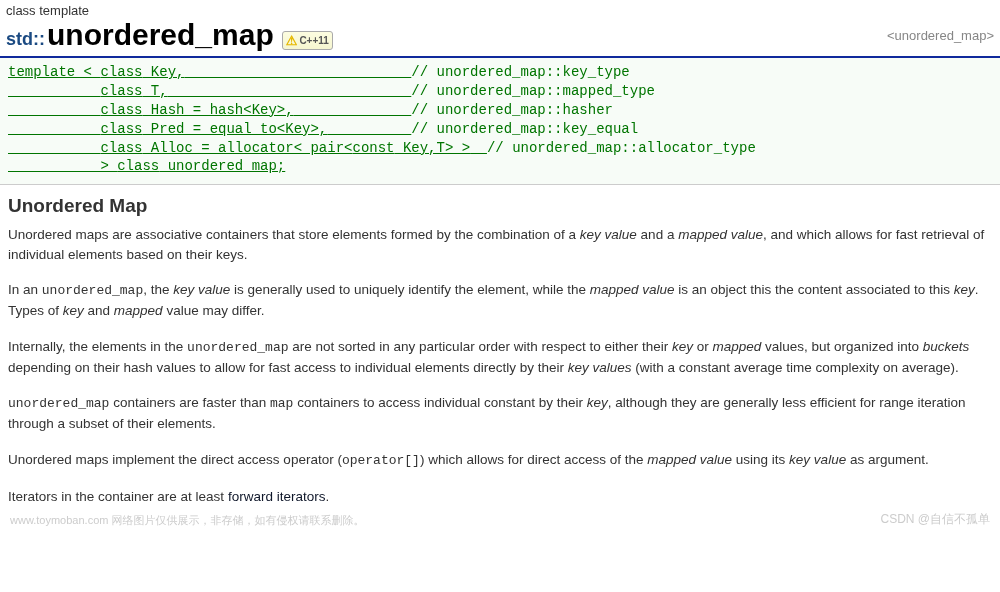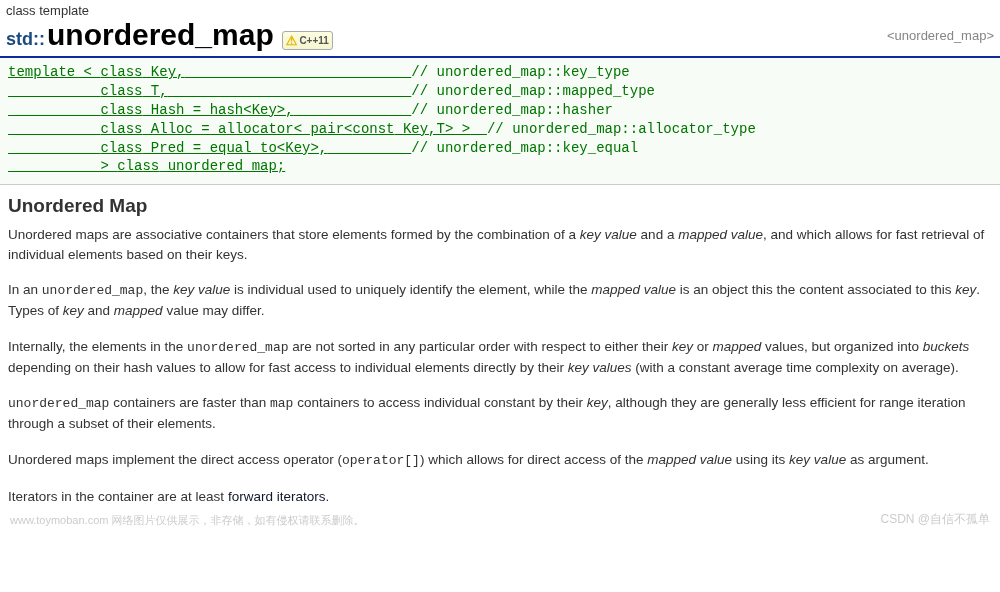--- a/index.html
+++ b/index.html
@@ -139,34 +139,34 @@
         </span>
     </div>
     <div class="header-right">&lt;unordered_map&gt;</div>
   </div>
 </div>
 
 <div class="code-block">
   <div class="code-line"><span class="kw">template &lt; </span><span class="kw">class</span><span class="kw"> Key,</span><span class="kw">                           </span><span class="cm">// unordered_map::key_type</span></div>
   <div class="code-line"><span class="kw">           </span><span class="kw">class</span><span class="kw"> T,</span><span class="kw">                             </span><span class="cm">// unordered_map::mapped_type</span></div>
   <div class="code-line"><span class="kw">           </span><span class="kw">class</span><span class="kw"> Hash = hash&lt;Key&gt;,</span><span class="kw">              </span><span class="cm">// unordered_map::hasher</span></div>
+  <div class="code-line"><span class="kw">           </span><span class="kw">class</span><span class="kw"> Pred = equal_to&lt;Key&gt;,</span><span class="kw">          </span><span class="cm">// unordered_map::key_equal</span></div>
   <div class="code-line"><span class="kw">           </span><span class="kw">class</span><span class="kw"> Alloc = allocator&lt; pair&lt;</span><span class="kw">const</span><span class="kw"> Key,T&gt; &gt;</span><span class="kw">  </span><span class="cm">// unordered_map::allocator_type</span></div>
-  <div class="code-line"><span class="kw">           </span><span class="kw">class</span><span class="kw"> Pred = equal_to&lt;Key&gt;,</span><span class="kw">          </span><span class="cm">// unordered_map::key_equal</span></div>
   <div class="code-line"><span class="kw">           &gt; </span><span class="kw">class</span><span class="kw"> unordered_map;</span></div>
 </div>
 
 <div class="content">
   <div class="section-title">Unordered Map</div>
 
   <p>
     <span>Unordered maps are associative containers that store elements formed by the combination of a </span><em>key value</em><span> and a </span><em>mapped value</em><span>, and which allows for fast retrieval of individual elements based on their keys.</span>
   </p>
 
   <p>
-    <span>In an </span><span class="mono">unordered_map</span><span>, the </span><em>key value</em><span> is individual used to uniquely identify the element, while the </span><em>mapped value</em><span> is an object this the content associated to this </span><em>key</em><span>. Types of </span><em>key</em><span> and </span><em>mapped</em><span> value may differ.</span>
+    <span>In an </span><span class="mono">unordered_map</span><span>, the </span><em>key value</em><span> is generally used to uniquely identify the element, while the </span><em>mapped value</em><span> is an object this the content associated to this </span><em>key</em><span>. Types of </span><em>key</em><span> and </span><em>mapped</em><span> value may differ.</span>
   </p>
 
   <p>
     <span>Internally, the elements in the </span><span class="mono">unordered_map</span><span> are not sorted in any particular order with respect to either their </span><em>key</em><span> or </span><em>mapped</em><span> values, but organized into </span><em>buckets</em><span> depending on their hash values to allow for fast access to individual elements directly by their </span><em>key values</em><span> (with a constant average time complexity on average).</span>
   </p>
 
   <p>
     <span class="mono">unordered_map</span><span> containers are faster than </span><span class="mono">map</span><span> containers to access individual constant by their </span><em>key</em><span>, although they are generally less efficient for range iteration through a subset of their elements.</span>
   </p>
 

